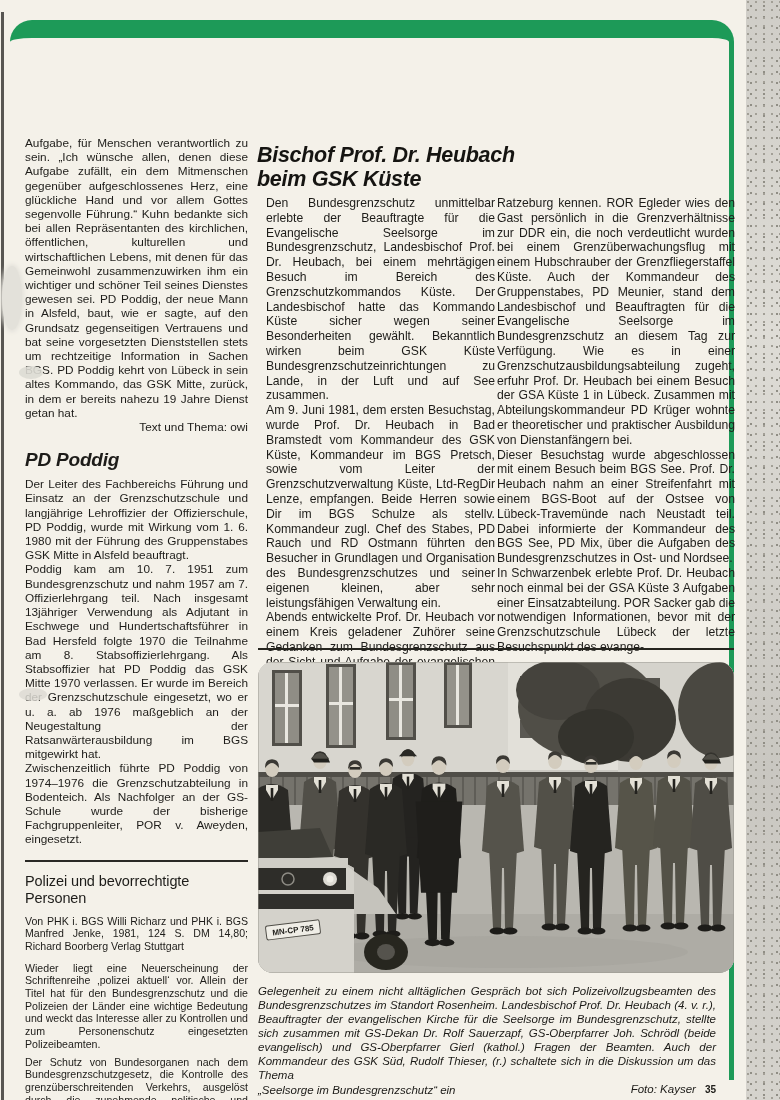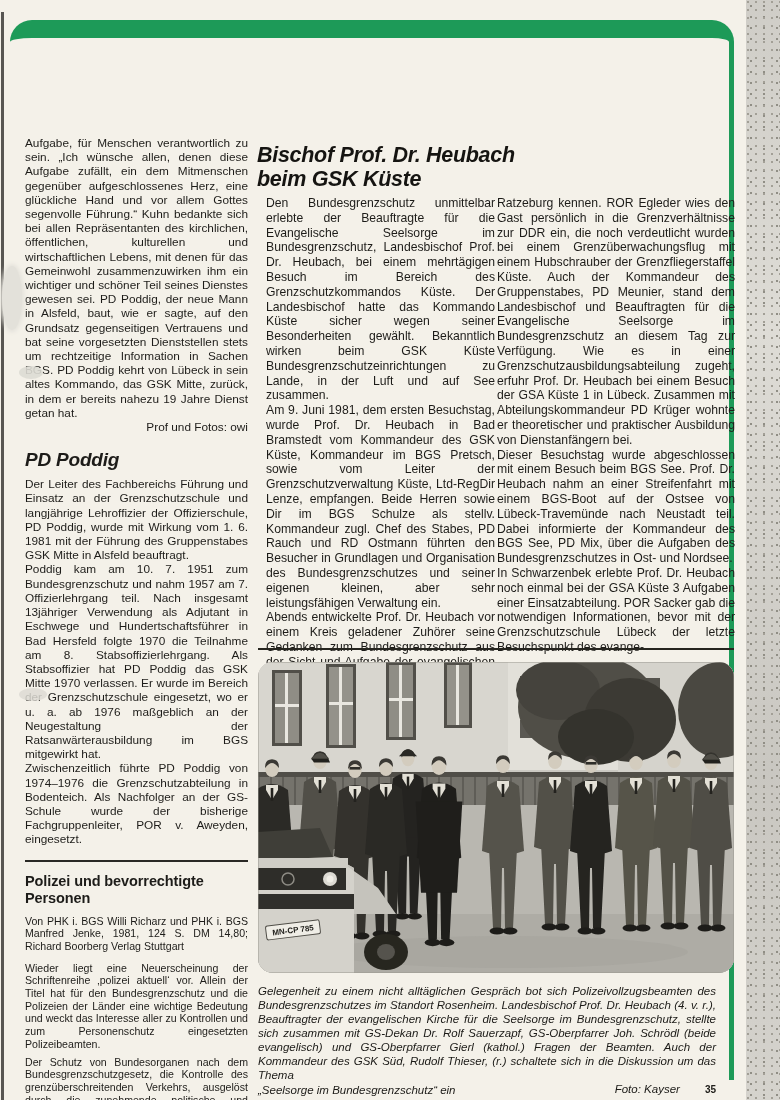--- a/index.html
+++ b/index.html
@@ -34,21 +34,21 @@
   .col1{left:25px;top:136px;width:223px;font-size:11.8px;line-height:14.2px;}
   .col2{left:266px;top:196px;width:229px;font-size:12.2px;line-height:14.8px;}
   .col3{left:497px;top:196px;width:238px;font-size:12.2px;line-height:14.8px;}
   .credit-line{text-align:right;margin-top:1px;}
   .poddig-heading{
     font-style:italic;font-weight:bold;font-size:19px;line-height:21px;
     margin:15px 0 7px;text-align:left;letter-spacing:-.2px;
   }
   .col1-rule{border:0;border-top:2px solid #2a2925;margin:13px 0 11px;}
   .review-heading{
-    font-weight:bold;font-size:14.5px;line-height:17px;text-align:left;
+    font-weight:normal;font-size:14.5px;line-height:17px;text-align:left;
     margin:0 0 8px;letter-spacing:-.1px;
   }
   .review{font-size:10.6px;line-height:12.7px;}
   .review .src{margin-bottom:9px;}
   .review .gap{margin-bottom:5px;}
   
   .headline{
     position:absolute;left:257px;top:130px;width:320px;
     font-size:21.5px;line-height:23.5px;font-weight:bold;font-style:italic;
     letter-spacing:-.3px;color:#151411;
@@ -61,39 +61,39 @@
     border-radius:15px;overflow:hidden;background:#cbc9c2;
   }
   .photo svg{display:block;}
   .caption{
     position:absolute;left:258px;top:984px;width:458px;
     font-size:11.5px;line-height:14px;font-style:italic;
     text-align:justify;color:#1b1a17;
   }
   .caption-end{display:flex;justify-content:space-between;align-items:flex-end;font-style:italic;}
   .caption-credit{white-space:nowrap;}
-  .pageno{font-style:normal;font-weight:bold;font-size:10px;margin-left:25px;color:#21201c;}
+  .pageno{font-style:normal;font-weight:bold;font-size:10px;margin-left:9px;color:#21201c;}
   
   .smudge{position:absolute;background:#dddbd4;border-radius:50%;}
   .smudge.s1{left:2px;top:266px;width:20px;height:64px;background:#e3e1da;box-shadow:0 0 4px 2px #e3e1da;}
   .smudge.s2{left:19px;top:366px;width:24px;height:13px;opacity:.9;}
   .smudge.s3{left:19px;top:688px;width:28px;height:13px;opacity:.85;}
 </style>
 </head>
 <body>
 
 <div class="left-edge"></div>
 <div class="right-strip"></div>
 <div class="green-frame"></div>
 
 <div class="col col1">
   <p>Aufgabe, für Menschen verantwortlich zu sein. „Ich wünsche allen, denen diese Aufgabe zufällt, ein dem Mitmenschen gegenüber aufgeschlossenes Herz, eine glückliche Hand und vor allem Gottes segenvolle Führung.“ Kuhn bedankte sich bei allen Repräsentanten des kirchlichen, öffentlichen, kulturellen und wirtschaftlichen Lebens, mit denen für das Gemeinwohl zusammenzuwirken ihm ein wichtiger und schöner Teil seines Dienstes gewesen sei. PD Poddig, der neue Mann in Alsfeld, baut, wie er sagte, auf den Grundsatz gegenseitigen Vertrauens und bat seine vorgesetzten Dienststellen stets um rechtzeitige Information in Sachen BGS. PD Poddig kehrt von Lübeck in sein altes Kommando, das GSK Mitte, zurück, in dem er bereits nahezu 19 Jahre Dienst getan hat.</p>
-  <p class="credit-line">Prof und Fotos: owi</p>
+  <p class="credit-line">Text und Thema: owi</p>
   <h2 class="poddig-heading">PD Poddig</h2>
-  <p>Der Leiter des Fachbereichs Führung und Einsatz an der Grenzschutzschule und langjährige Lehroffizier der Offizierschule, PD Poddig, wurde mit Wirkung vom 1. 6. 1981 mit der Führung des Gruppenstabes GSK Mitte in Alsfeld beauftragt.</p>
+  <p>Der Leiter des Fachbereichs Führung und Einsatz an der Grenzschutzschule und langjährige Lehroffizier der Offizierschule, PD Poddig, wurde mit Wirkung vom 1. 6. 1980 mit der Führung des Gruppenstabes GSK Mitte in Alsfeld beauftragt.</p>
   <p>Poddig kam am 10. 7. 1951 zum Bundesgrenzschutz und nahm 1957 am 7. Offizierlehrgang teil. Nach insgesamt 13jähriger Verwendung als Adjutant in Eschwege und Hundertschaftsführer in Bad Hersfeld folgte 1970 die Teilnahme am 8. Stabsoffizierlehrgang. Als Stabsoffizier hat PD Poddig das GSK Mitte 1970 verlassen. Er wurde im Bereich der Grenzschutzschule eingesetzt, wo er u. a. ab 1976 maßgeblich an der Neugestaltung der Ratsanwärterausbildung im BGS mitgewirkt hat.</p>
   <p>Zwischenzeitlich führte PD Poddig von 1974–1976 die Grenzschutzabteilung in Bodenteich. Als Nachfolger an der GS-Schule wurde der bisherige Fachgruppenleiter, POR v. Aweyden, eingesetzt.</p>
   <hr class="col1-rule">
   <h3 class="review-heading">Polizei und bevorrechtigte Personen</h3>
   <div class="review">
     <p class="src">Von PHK i. BGS Willi Richarz und PHK i. BGS Manfred Jenke, 1981, 124 S. DM 14,80; Richard Boorberg Verlag Stuttgart</p>
     <p class="gap">Wieder liegt eine Neuerscheinung der Schriftenreihe ‚polizei aktuell‘ vor. Allein der Titel hat für den Bundesgrenzschutz und die Polizeien der Länder eine wichtige Bedeutung und weckt das Interesse aller zu Kontrollen und zum Personenschutz eingesetzten Polizeibeamten.</p>
     <p>Der Schutz von Bundesorganen nach dem Bundesgrenzschutzgesetz, die Kontrolle des grenzüberschreitenden Verkehrs, ausgelöst durch die zunehmende politische und wirtschaftliche Verflechtung z. B. durch die Europäische Gemeinschaft, aber auch die überregionale Bekämpfung der Drogenszene, die zwangsläufig einen engeren Kontakt zu den Dienststellen der Alliierten herstellt, machen die Themen der Neuerscheinung zu wichtigen Fragen für die Polizei.</p>
   </div>
 </div>

